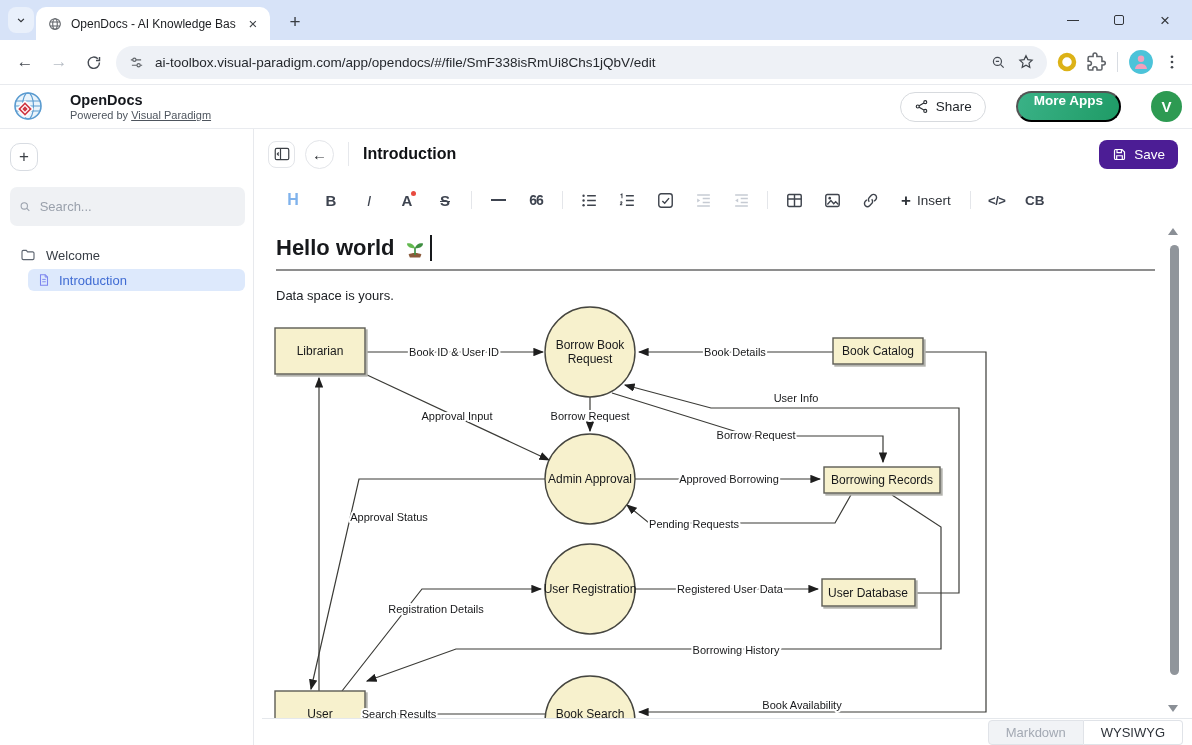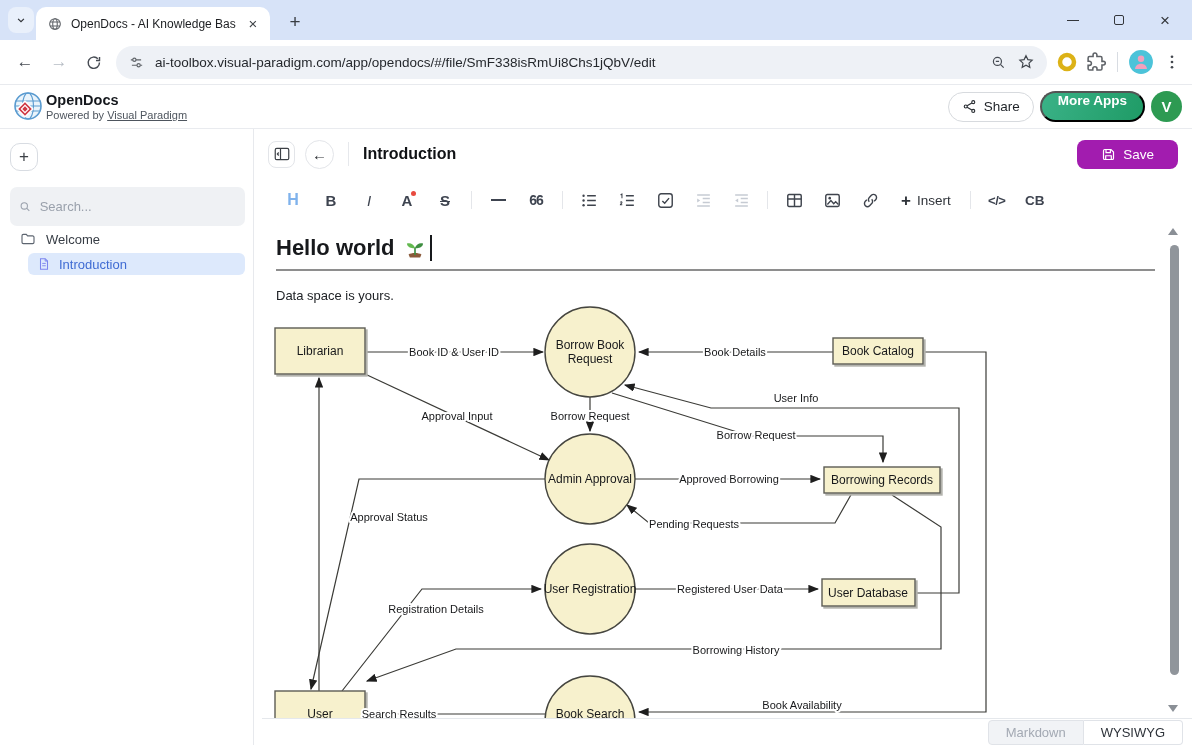--- a/index.html
+++ b/index.html
@@ -24,50 +24,50 @@
   
   .navbar { height:45px; background:#fff; border-bottom:1px solid #e8eaee; display:flex; align-items:center; padding:0 8px; flex:none; }
   .nav-btn { width:34px; height:34px; border-radius:17px; font-size:17px; color:#474c54; flex:none; }
   .nav-btn.disabled { color:#b6bcc4; }
   .omnibox { flex:1; height:33px; background:#eef1f6; border-radius:17px; display:flex; align-items:center; padding:0 12px; gap:10px; margin:0 8px 0 6px; min-width:0; }
   .omnibox .url { flex:1; font-size:13.5px; color:#25282d; white-space:nowrap; overflow:hidden; }
   .right-icons { display:flex; align-items:center; gap:6px; flex:none; }
   .vsep { width:1px; height:20px; background:#d8dce2; margin:0 4px; }
 
   
-  .appheader { height:44px; background:#fff; border-bottom:1px solid #e9ebef; display:flex; align-items:center; padding:0 10px; gap:0; flex:none; }
+  .appheader { height:44px; background:#fff; border-bottom:1px solid #e9ebef; display:flex; align-items:center; padding:0 10px; gap:24px; flex:none; }
   .brand-title { font-size:14.5px; font-weight:bold; color:#15181d; line-height:1.15; }
   .brand-sub { font-size:11px; color:#4e555e; }
   .brand-sub a { color:#4e555e; }
   .spacer { flex:1; }
   .share-btn { height:30px; border:1px solid #d7dade; border-radius:16px; padding:0 13px; display:flex; align-items:center; gap:7px; font-size:13.5px; color:#1f2328; background:#fff; }
   .moreapps-btn { height:31px; border-radius:16px; padding:0 16px; background:linear-gradient(110deg,#3ab287,#1f9b66); color:#fff; font-size:13.5px; font-weight:600; display:flex; align-items:flex-start; margin-left:6px; }
   .v-avatar { width:31px; height:31px; border-radius:50%; background:#2d9a52; color:#fff; font-weight:bold; font-size:15px; margin-left:6px; }
 
   
   .workspace { flex:1; display:flex; min-height:0; background:#fff; }
   .sidebar { width:254px; border-right:1px solid #e7e9ed; flex:none; }
   .space-row { margin:14px 10px 0 10px; display:flex; gap:8px; }
   .space-select { flex:1; height:28px; border:1px solid #d8dce2; border-radius:15px; display:flex; align-items:center; padding:0 12px; font-size:13px; color:#2f3338; }
   .space-select span { flex:1; }
   .add-btn { width:28px; height:28px; border:1px solid #d8dce2; border-radius:10px; font-size:17px; color:#3c4046; font-weight:300; }
   .search-box { margin:16px 8px 0 10px; height:39px; background:#eff1f4; border-radius:7px; display:flex; align-items:center; gap:8px; padding:0 9px; }
   .search-box input { border:none; background:transparent; outline:none; font-size:13px; color:#3a4048; width:100%; font-family:inherit; }
   .search-box input::placeholder { color:#9aa1ac; }
-  .folder-row { margin-top:2px; padding-left:20px; height:22px; display:flex; align-items:center; gap:10px; font-size:13px; color:#373d45; }
+  .folder-row { margin-top:18px; padding-left:20px; height:22px; display:flex; align-items:center; gap:10px; font-size:13px; color:#373d45; }
   .page-row { margin:3px 8px 0 28px; height:22px; border-radius:6px; background:#dde9fc; display:flex; align-items:center; gap:8px; padding-left:9px; font-size:13px; color:#3f6bd3; }
 
   
   .main { flex:1; display:flex; flex-direction:column; min-width:0; }
   .main-header { height:50px; display:flex; align-items:center; padding:0 14px; gap:10px; flex:none; }
   .icon-btn-sq { width:27px; height:27px; border:1px solid #e3e5e9; border-radius:8px; background:#fff; }
   .icon-btn-rd { width:29px; height:29px; border:1px solid #e3e5e9; border-radius:15px; background:#fff; font-size:15px; color:#2b2e33; }
   .vdiv { width:1px; height:24px; background:#e6e8ec; margin:0 4px; }
   .doc-title { font-size:16px; font-weight:bold; color:#101215; }
-  .save-btn { margin-left:auto; height:29px; background:#a21caf; border:none; border-radius:8px; color:#fff; font-size:13.5px; font-weight:500; display:flex; align-items:center; gap:7px; padding:0 24px; }
+  .save-btn { margin-left:auto; height:29px; background:#4c1d95; border:none; border-radius:8px; color:#fff; font-size:13.5px; font-weight:500; display:flex; align-items:center; gap:7px; padding:0 13px; }
 
   .fmt-toolbar { height:42px; display:flex; align-items:center; padding-left:20px; flex:none; }
   .ti { width:38px; height:26px; display:flex; align-items:center; justify-content:center; font-size:15px; color:#3e4450; font-weight:600; position:relative; }
   .ti.h { color:#7fb2ec; font-weight:bold; font-size:16px; }
   .ti.b { font-weight:800; }
   .ti.i { font-style:italic; font-weight:500; }
   .ti.s { text-decoration:line-through; }
   .ti.q { font-size:14px; font-weight:bold; letter-spacing:-1px; }
   .ti.code { font-size:13px; font-weight:bold; letter-spacing:-.5px; }
   .ti.cb { font-size:13.5px; font-weight:bold; }

